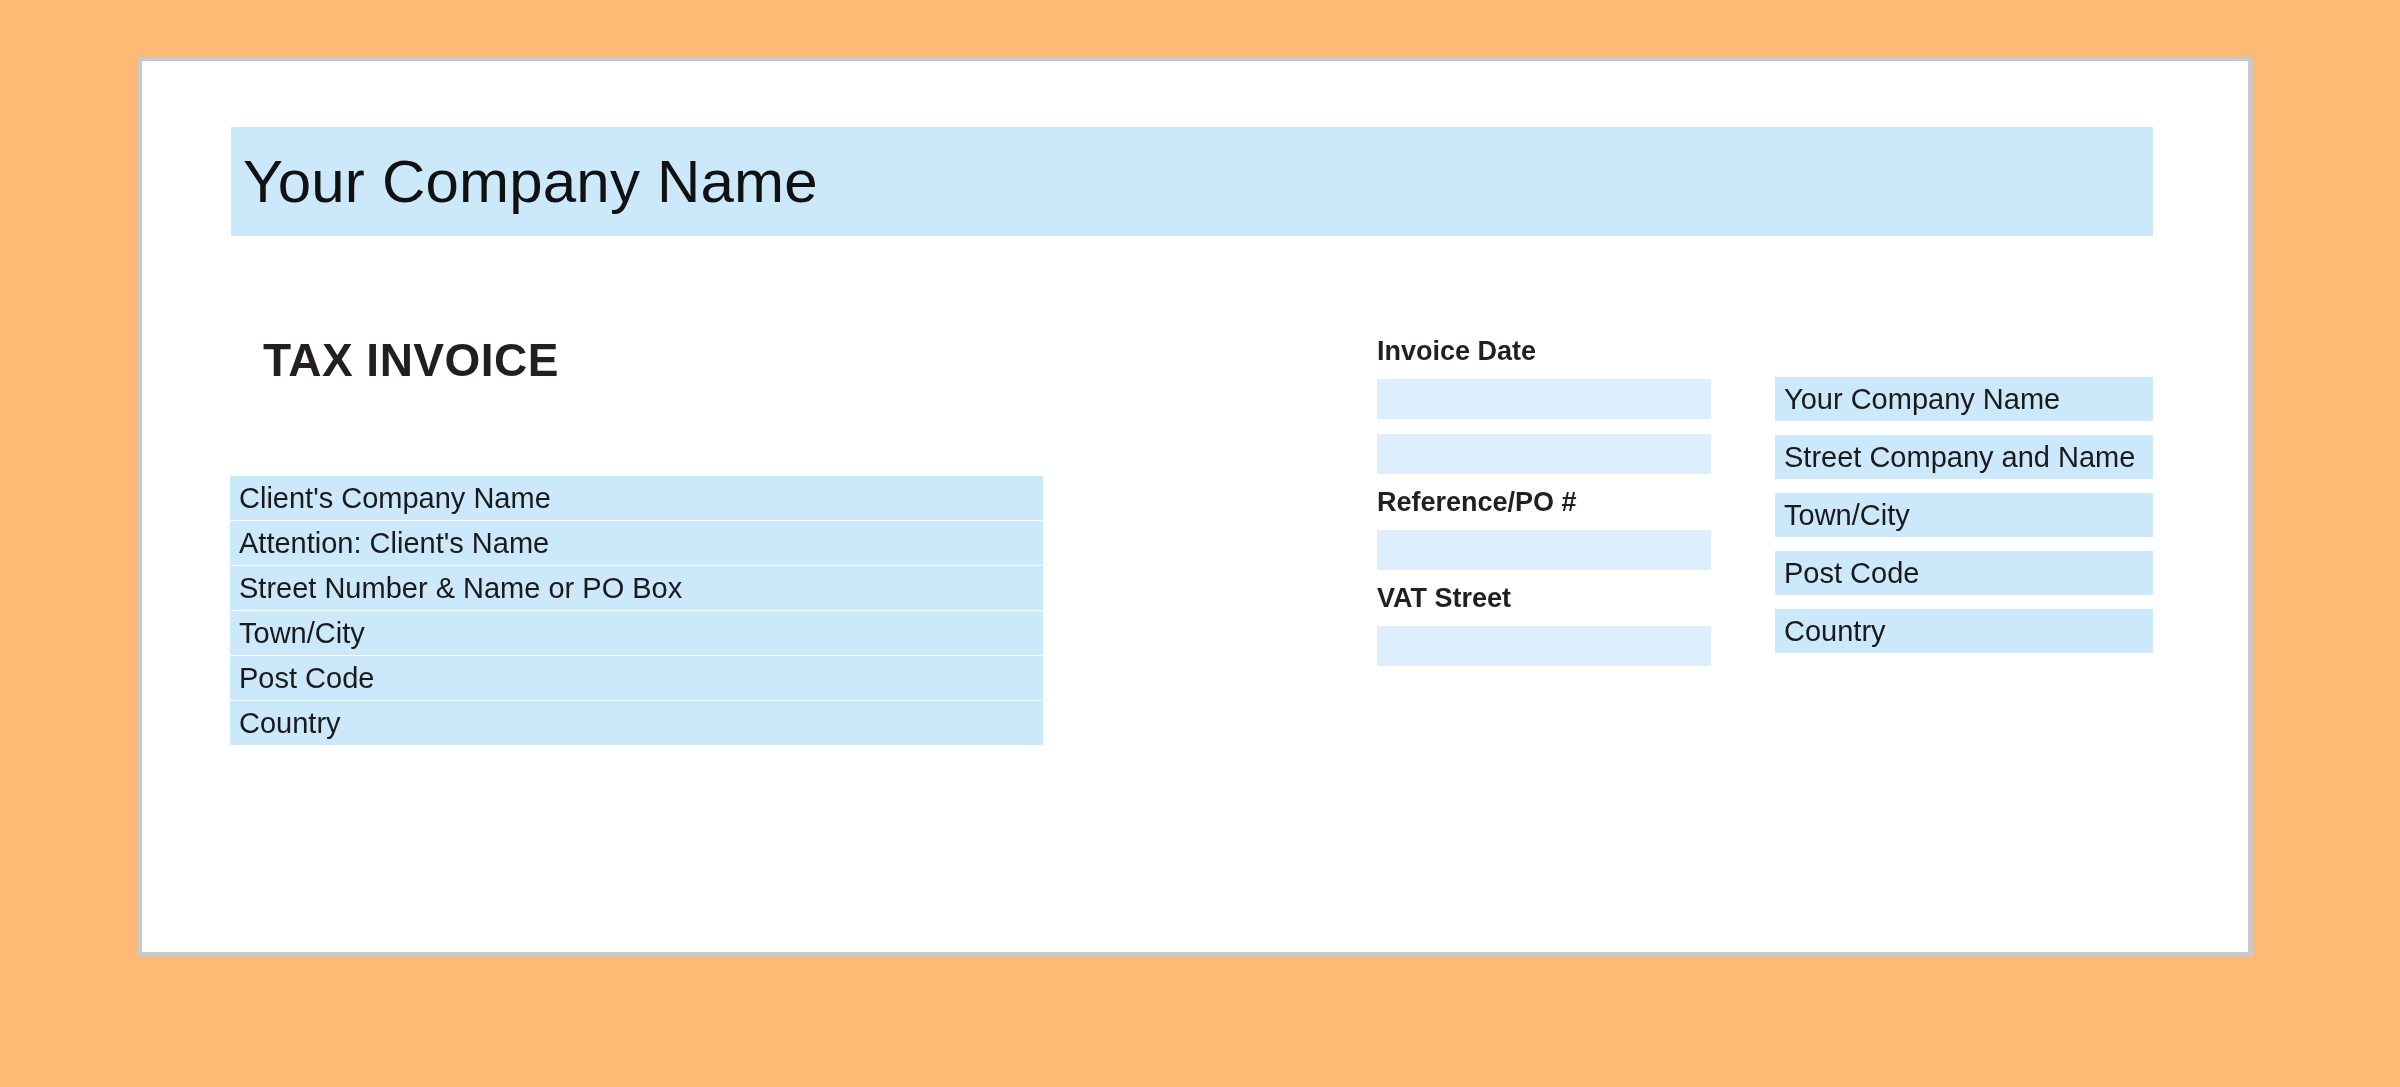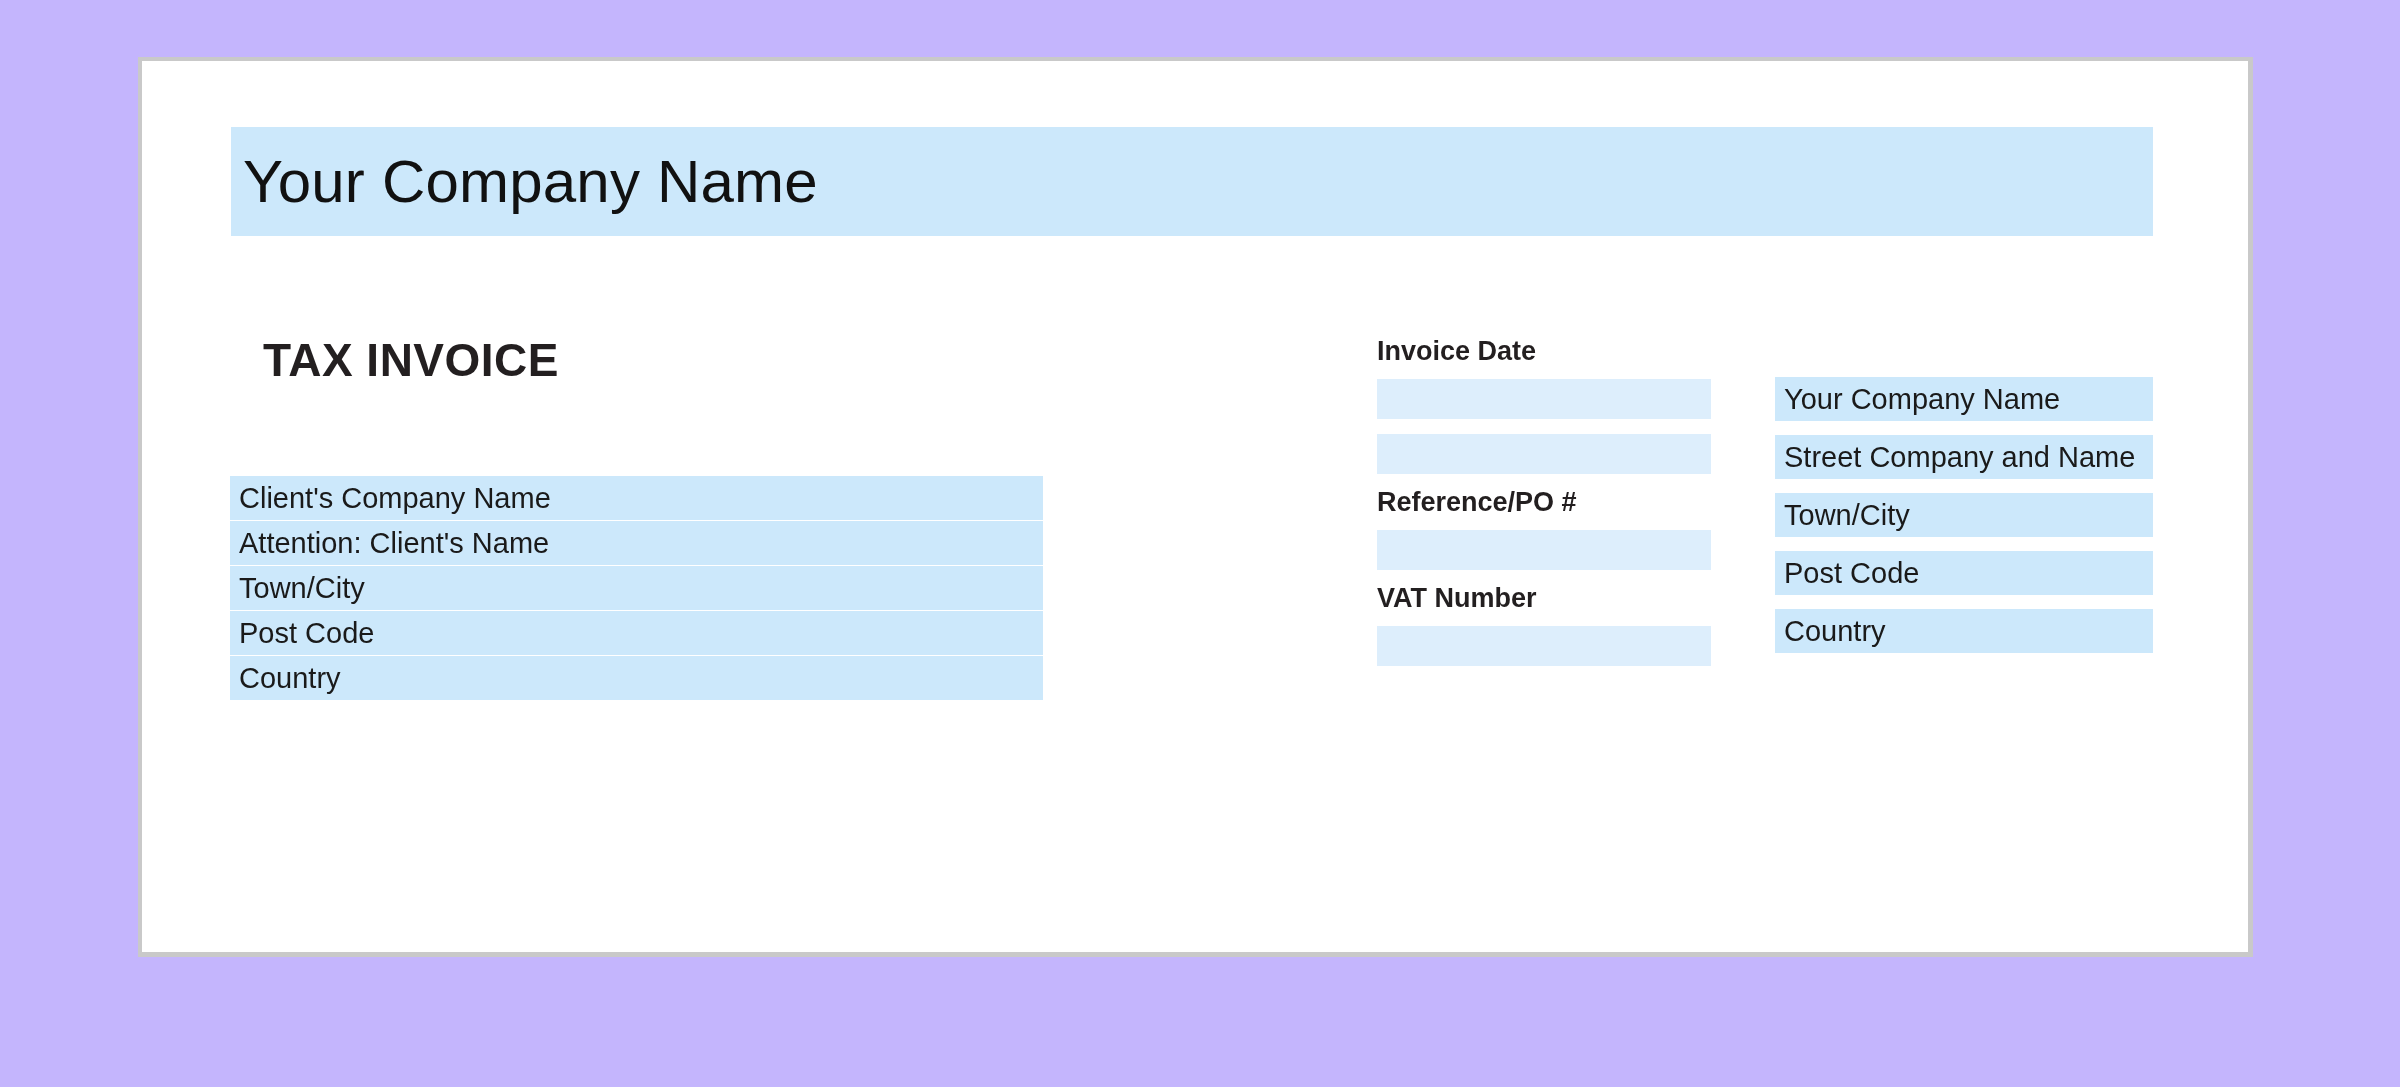--- a/index.html
+++ b/index.html
@@ -16,21 +16,21 @@
     -webkit-font-smoothing: antialiased;
   }
 
   
   #page-canvas {
     position: absolute;
     left: 0;
     top: 0;
     width: 2400px;
     height: 1087px;
-    background: #c4b5fd;
+    background: #fdba74;
   }
   #invoice-sheet {
     position: absolute;
     left: 138px;
     top: 57px;
     width: 2115px;
     height: 900px;
     background: #ffffff;
     border-top: 4px solid #c9c9c9;
     border-left: 4px solid #c9c9c9;
@@ -164,20 +164,23 @@
     <div id="client-address-block">
 
       <div class="addr-row">
         <span class="addr-text">Client's Company Name</span>
       </div>
 
       <div class="addr-row">
         <span class="addr-text">Attention: Client's Name</span>
       </div>
 
+      <div class="addr-row">
+        <span class="addr-text">Street Number &amp; Name or PO Box</span>
+      </div>
 
       <div class="addr-row">
         <span class="addr-text">Town/City</span>
       </div>
 
       <div class="addr-row">
         <span class="addr-text">Post Code</span>
       </div>
 
       <div class="addr-row">
@@ -196,21 +199,21 @@
       <div class="detail-group">
         <div class="detail-input"></div>
       </div>
 
       <div class="detail-group">
         <div class="detail-label">Reference/PO #</div>
         <div class="detail-input"></div>
       </div>
 
       <div class="detail-group">
-        <div class="detail-label">VAT Number</div>
+        <div class="detail-label">VAT Street</div>
         <div class="detail-input"></div>
       </div>
 
     </div>
 
     <div id="company-address-block">
 
       <div class="company-addr-row">
         <span class="addr-text">Your Company Name</span>
       </div>

